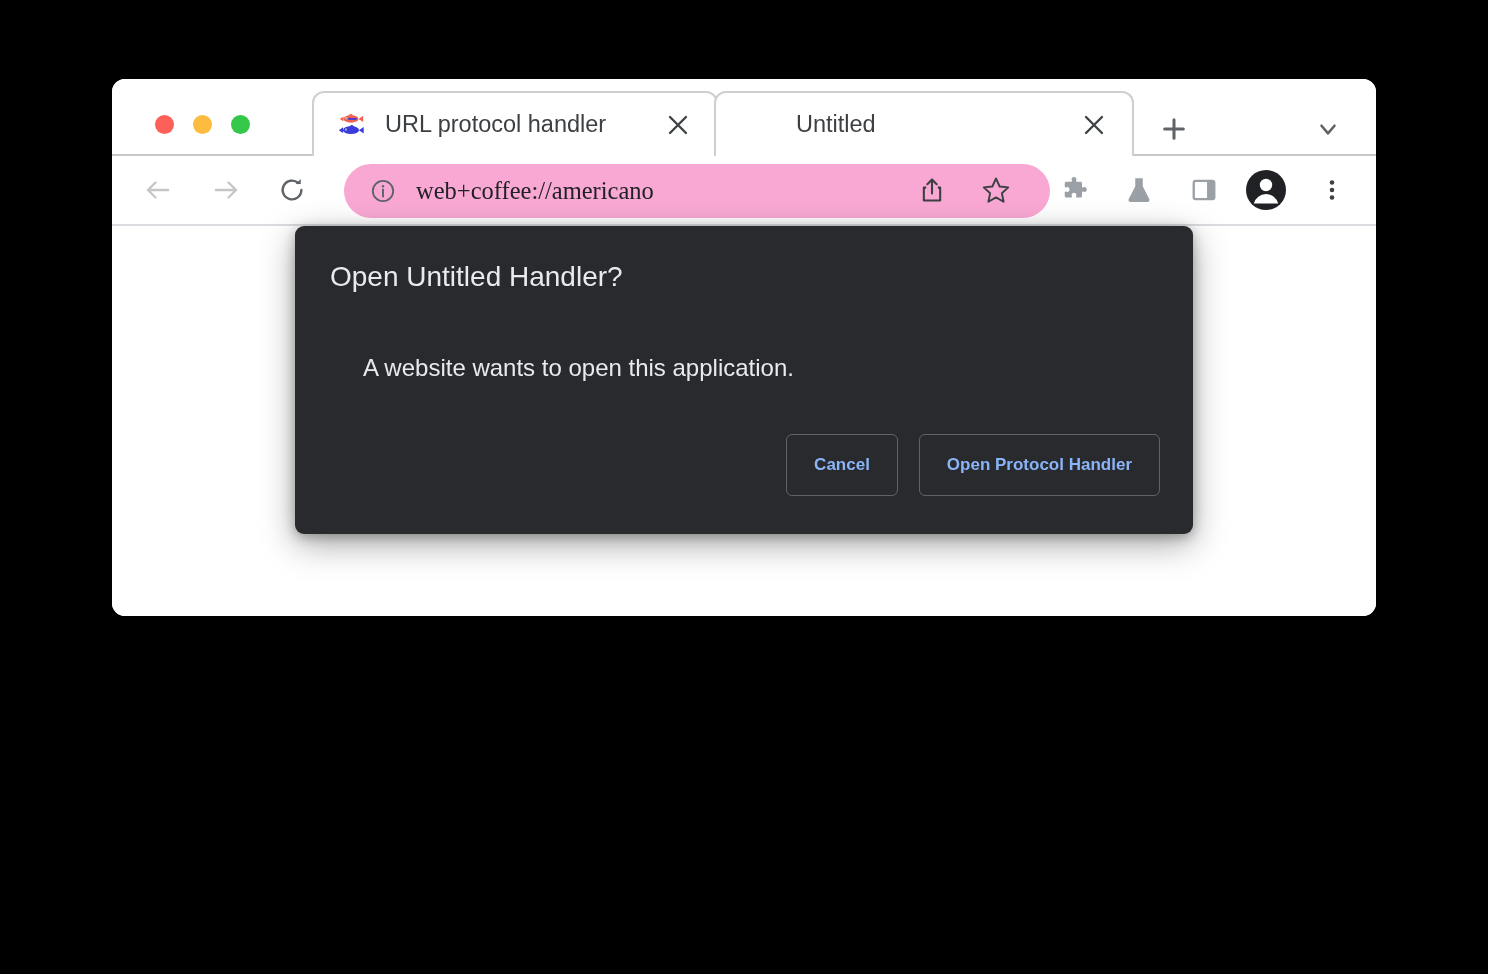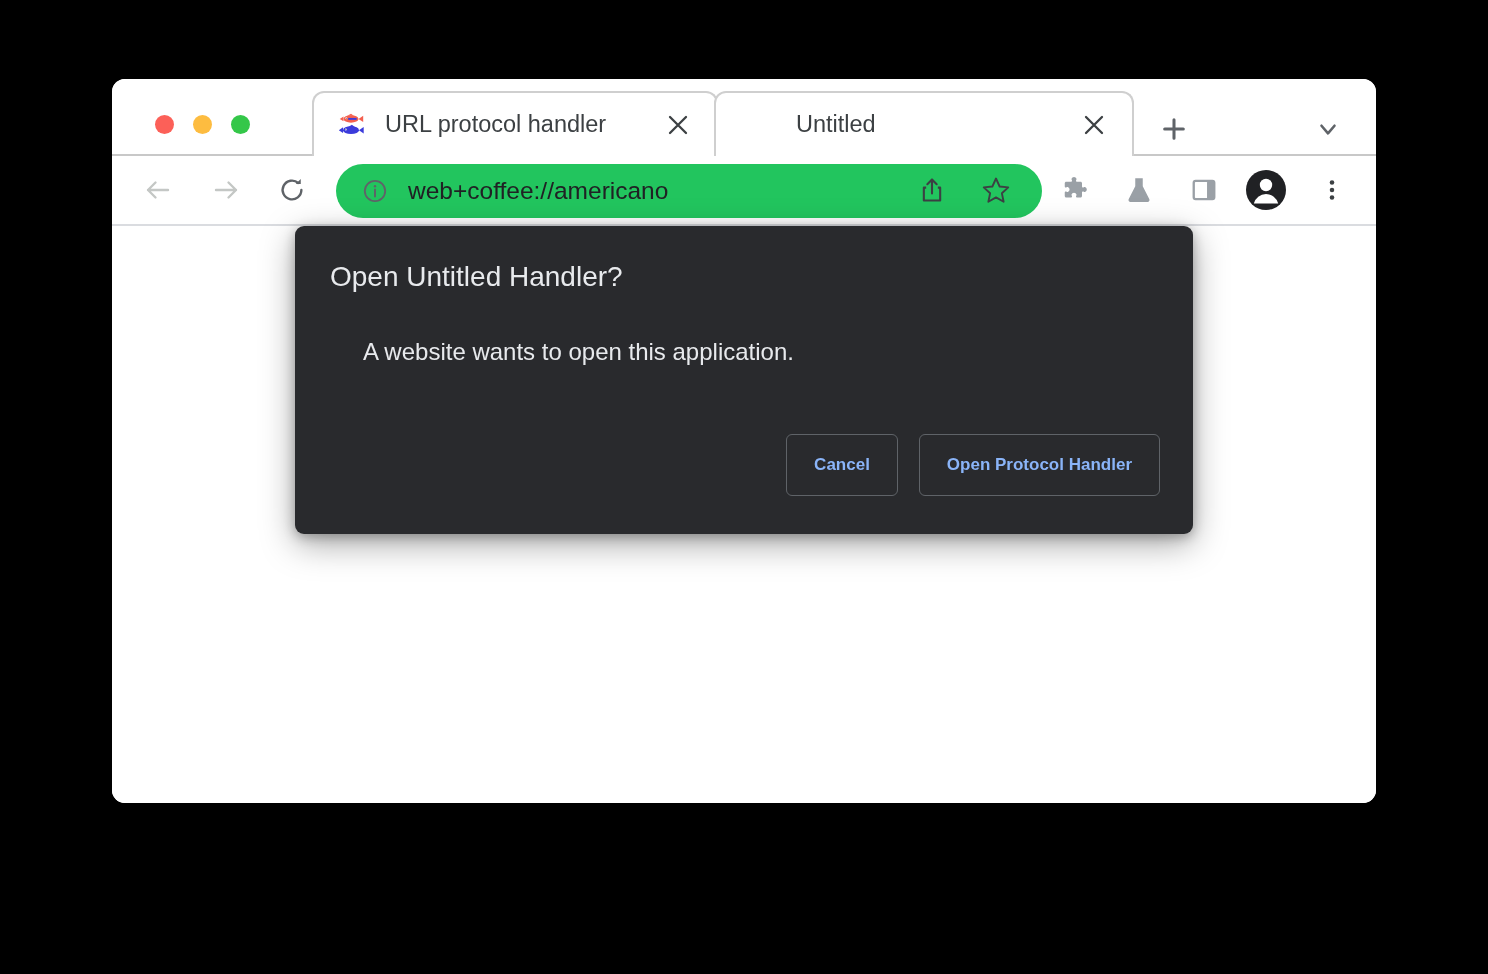--- a/index.html
+++ b/index.html
@@ -22,21 +22,21 @@
     height: 974px;
     background: #000000;
   }
 
   
   #browser-window {
     position: absolute;
     left: 112px;
     top: 79px;
     width: 1264px;
-    height: 724px;
+    height: 537px;
     background: #ffffff;
     border-radius: 13px;
     box-shadow: 0 26px 70px rgba(0,0,0,0.85),
                 0 8px 28px rgba(0,0,0,0.7);
     overflow: hidden;
   }
 
   
   #tab-strip {
     position: relative;
@@ -158,29 +158,30 @@
     align-items: center;
     justify-content: center;
     cursor: pointer;
   }
   #back-button    { left: 24px; }
   #forward-button { left: 92px; }
   #reload-button  { left: 158px; }
 
   #omnibox {
     position: absolute;
-    left: 224px;
+    left: 232px;
     top: 8px;
     width: 706px;
     height: 54px;
-    background: #22c55e;
+    background: #f9a8d4;
     border-radius: 27px;
     display: flex;
     align-items: center;
     cursor: text;
+    font-family: Liberation Serif, serif;
   }
   #omnibox-info-icon {
     margin-left: 26px;
     width: 26px;
     height: 26px;
     flex: 0 0 auto;
   }
   #omnibox-url {
     margin-left: 20px;
     font-size: 24.5px;
@@ -233,21 +234,21 @@
     left: 35px;
     top: 35px;
     font-size: 28px;
     color: #e8eaed;
     font-weight: normal;
     margin: 0;
   }
   #dialog-message {
     position: absolute;
     left: 68px;
-    top: 112px;
+    top: 128px;
     font-size: 24px;
     color: #e8eaed;
     margin: 0;
   }
   #dialog-buttons {
     position: absolute;
     right: 33px;
     bottom: 38px;
     display: flex;
     gap: 21px;

